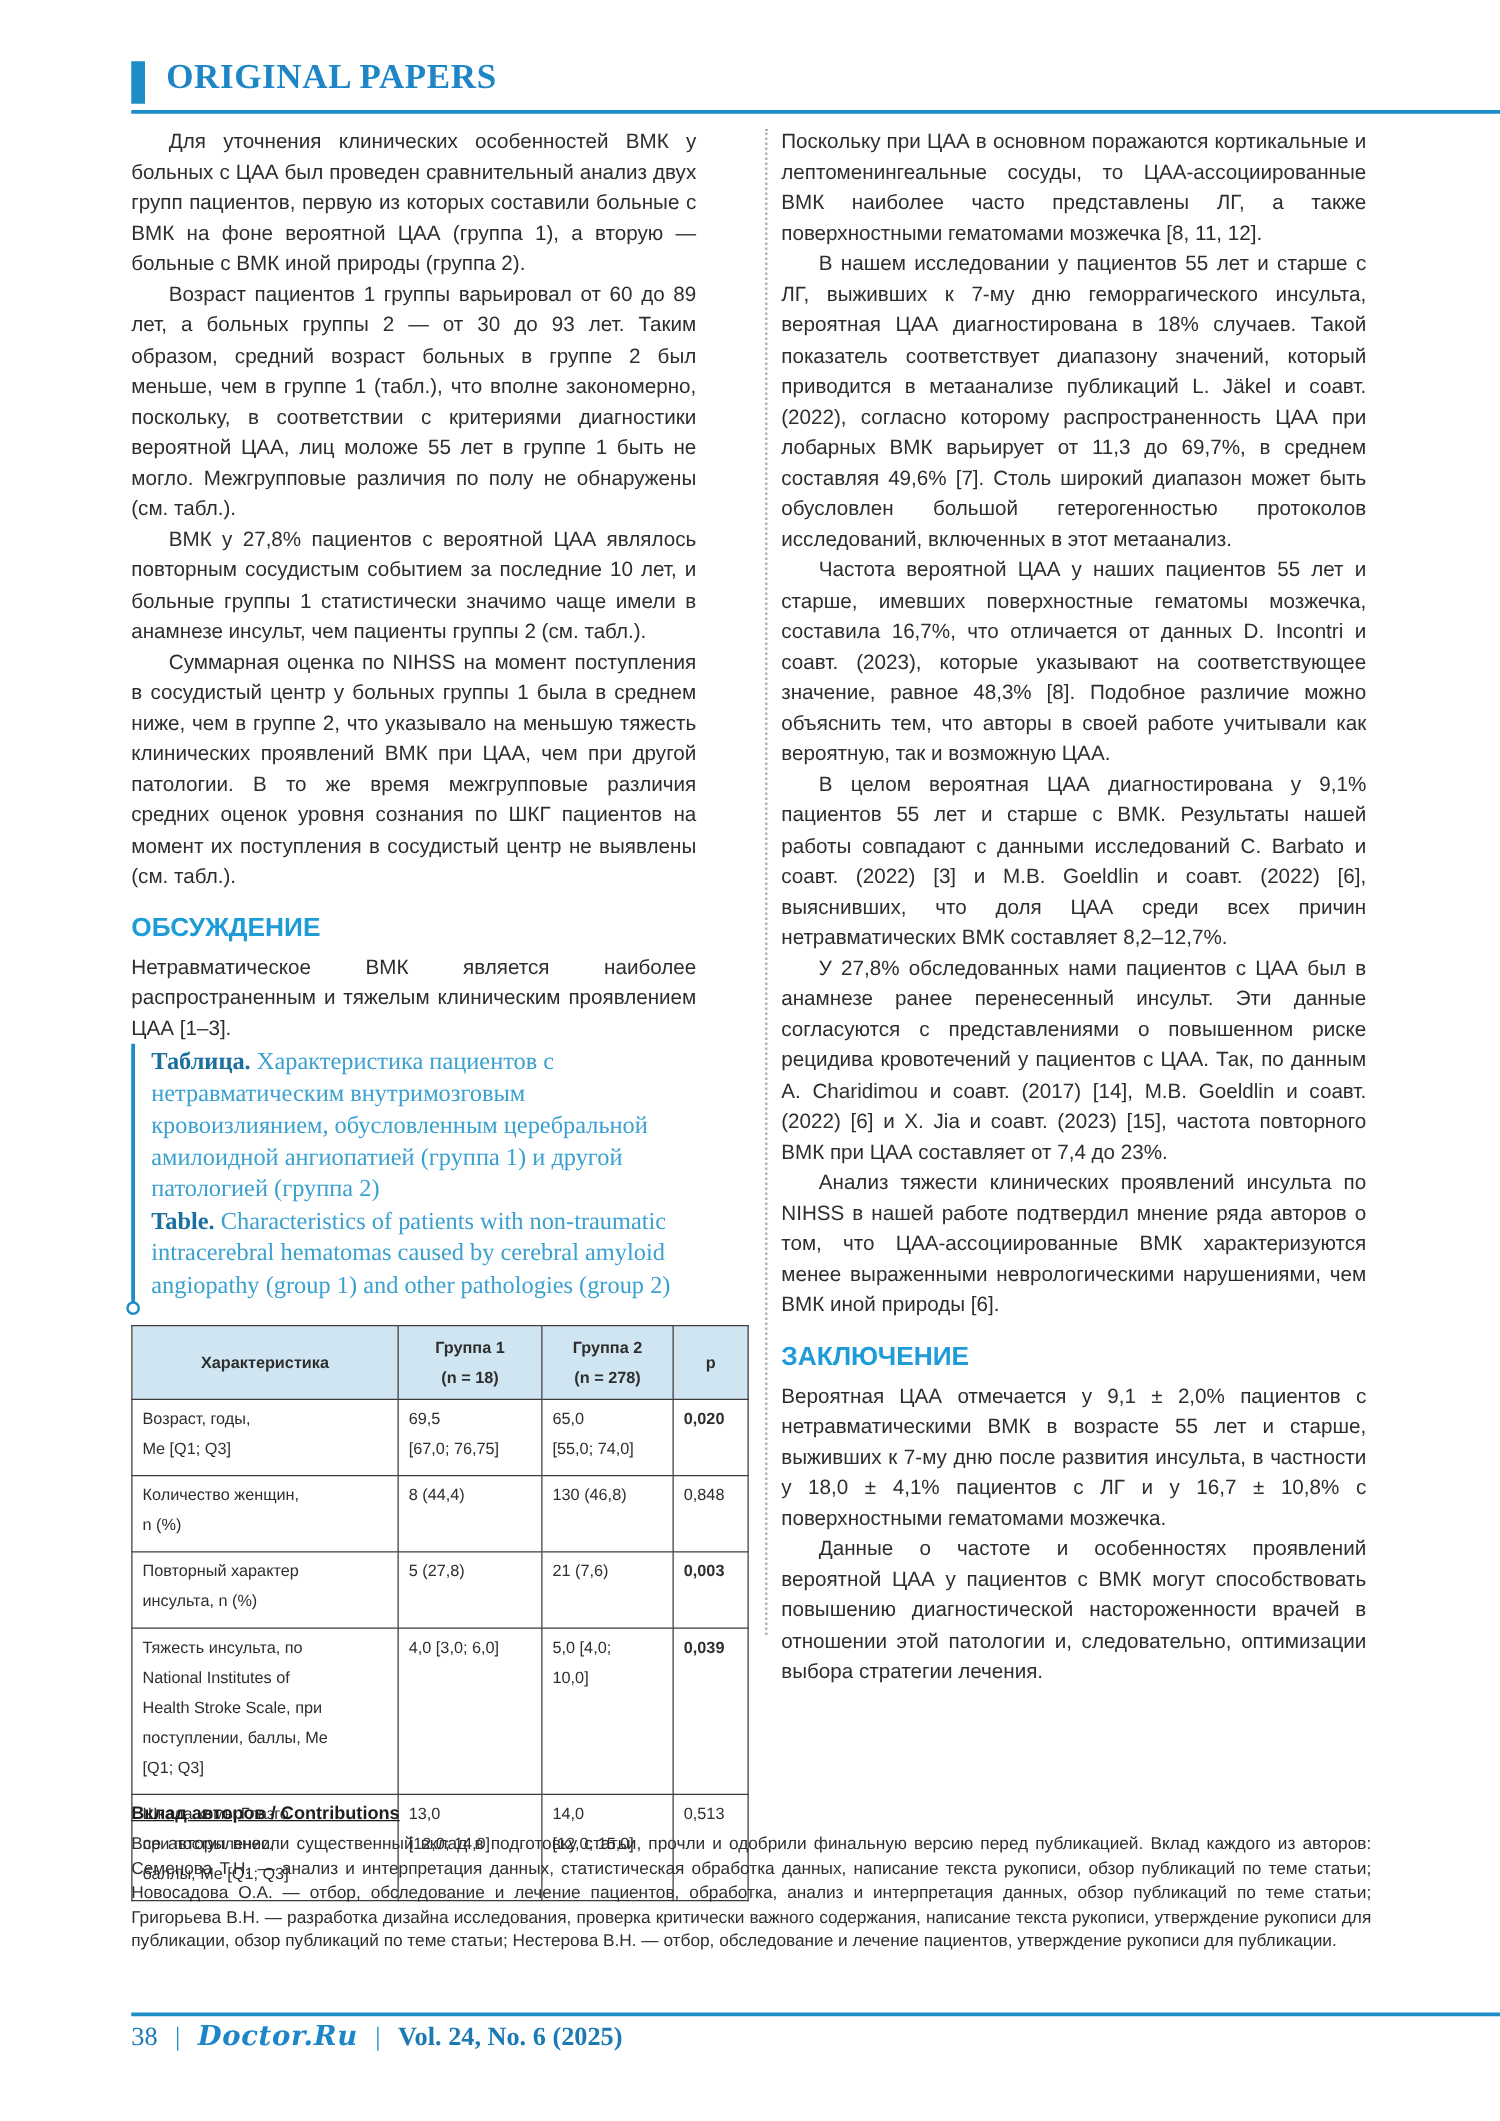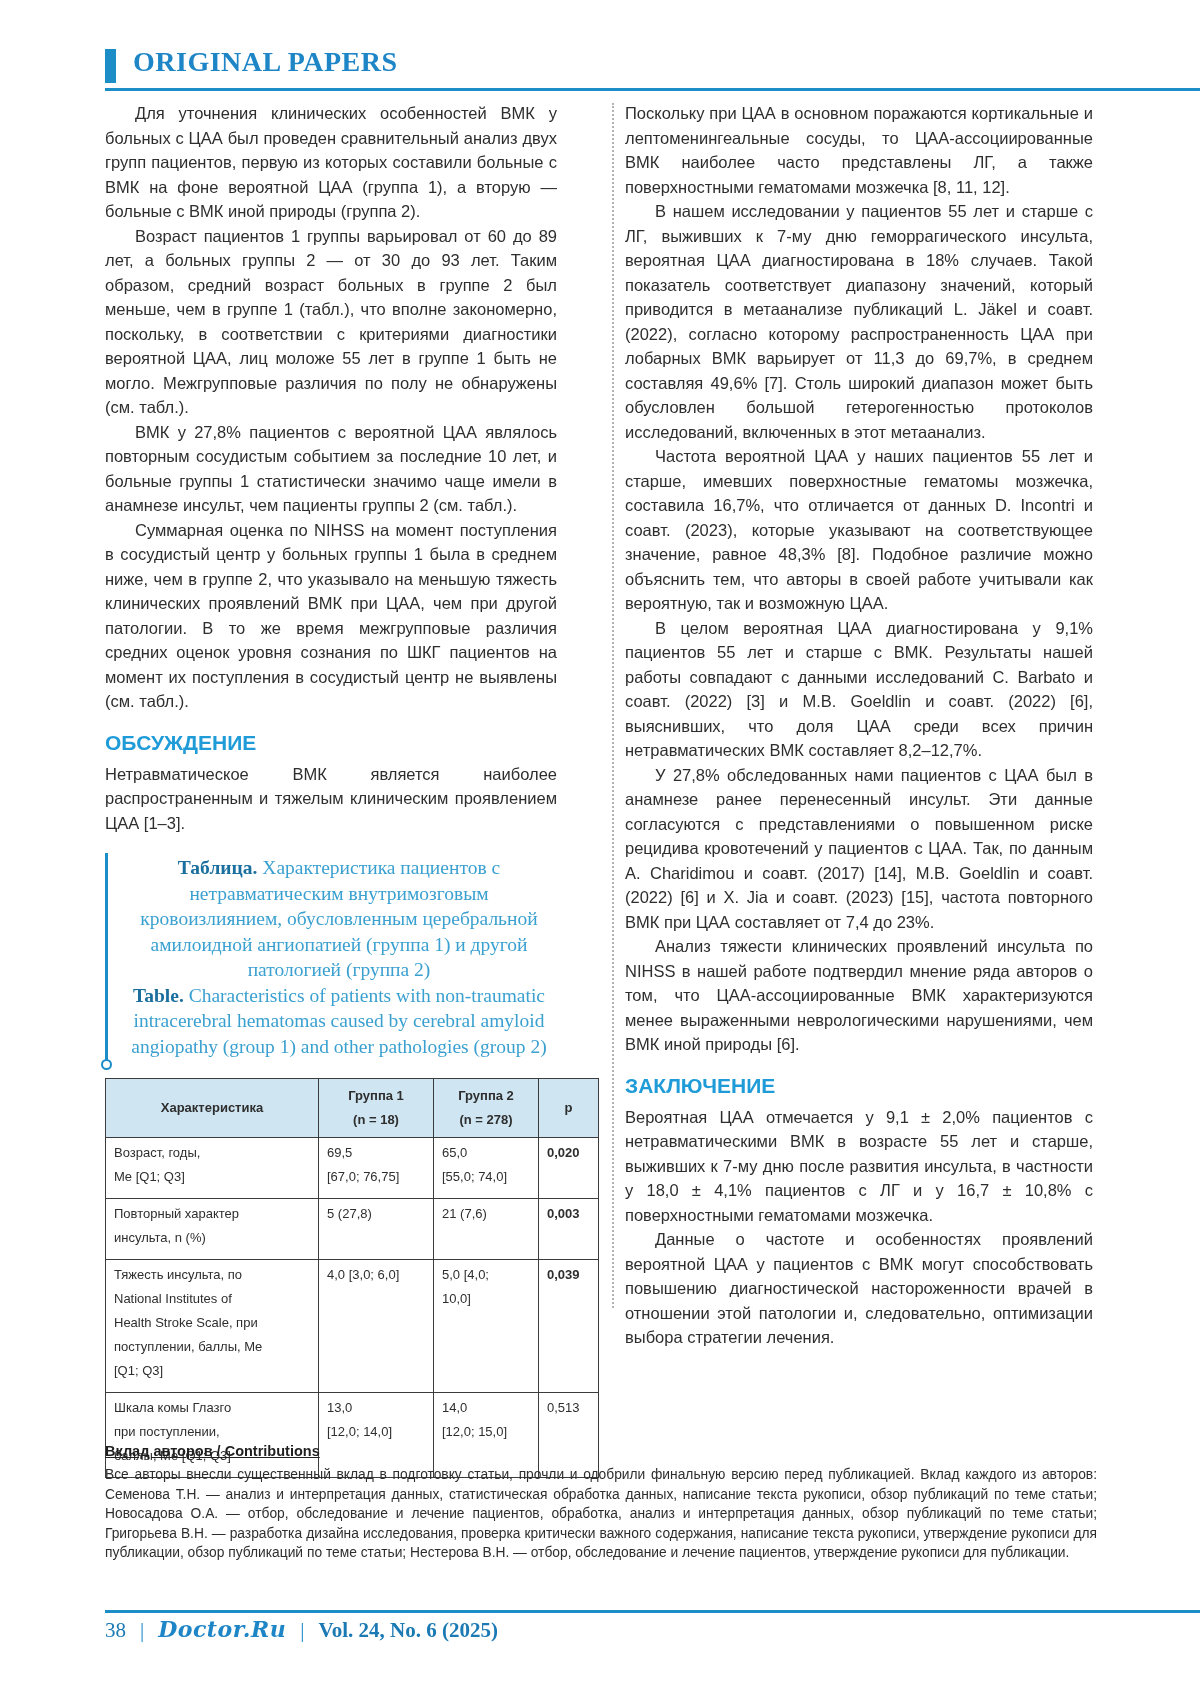--- a/index.html
+++ b/index.html
@@ -18,24 +18,24 @@
   
   .col { position:absolute; top:101px; text-align:justify; font-size:16.5px; line-height:24.5px; }
   .col-left  { left:105px; width:452px; }
   .col-right { left:625px; width:468px; }
   .col p.para { margin:0; }
   .col p.indent { text-indent:30px; }
   .col-divider { position:absolute; left:612px; top:103px; height:1205px; border-left:2px dotted #b3b3b3; }
   h2.section-heading { font-size:21px; line-height:24px; color:#1f9cd8; margin:17px 0 7px 0; font-weight:bold; text-align:left; }
   
   .table-caption {
-    position:relative; margin-top:18px; padding:2px 0 4px 13px;
+    position:relative; margin-top:0; padding:2px 0 4px 13px;
     border-left:3px solid #1d8dc8;
     font-family:"Liberation Serif", serif; font-size:19.5px; line-height:25.5px;
-    color:#3aa0d0; text-align:center;
+    color:#3aa0d0; text-align:left;
   }
   .table-caption::after {
     content:""; position:absolute; left:-7.5px; bottom:-7px; width:7px; height:7px;
     border:2.5px solid #1d8dc8; border-radius:50%; background:#ffffff;
   }
   .cap-lead { font-weight:bold; color:#1a6f9e; }
   .cap-block { margin:0; }
   
   table.data-table {
     margin-top:15px; border-collapse:collapse; table-layout:fixed; width:493px;
@@ -112,20 +112,27 @@
           <tr>
             <td>Возраст, годы,
 Me [Q1; Q3]</td>
             <td>69,5
 [67,0; 76,75]</td>
             <td>65,0
 [55,0; 74,0]</td>
             <td class="p-bold">0,020</td>
           </tr>
           <tr>
+            <td>Количество женщин,
+n (%)</td>
+            <td>8 (44,4)</td>
+            <td>130 (46,8)</td>
+            <td>0,848</td>
+          </tr>
+          <tr>
             <td>Повторный характер
 инсульта, n (%)</td>
             <td>5 (27,8)</td>
             <td>21 (7,6)</td>
             <td class="p-bold">0,003</td>
           </tr>
           <tr>
             <td>Тяжесть инсульта, по
 National Institutes of
 Health Stroke Scale, при

